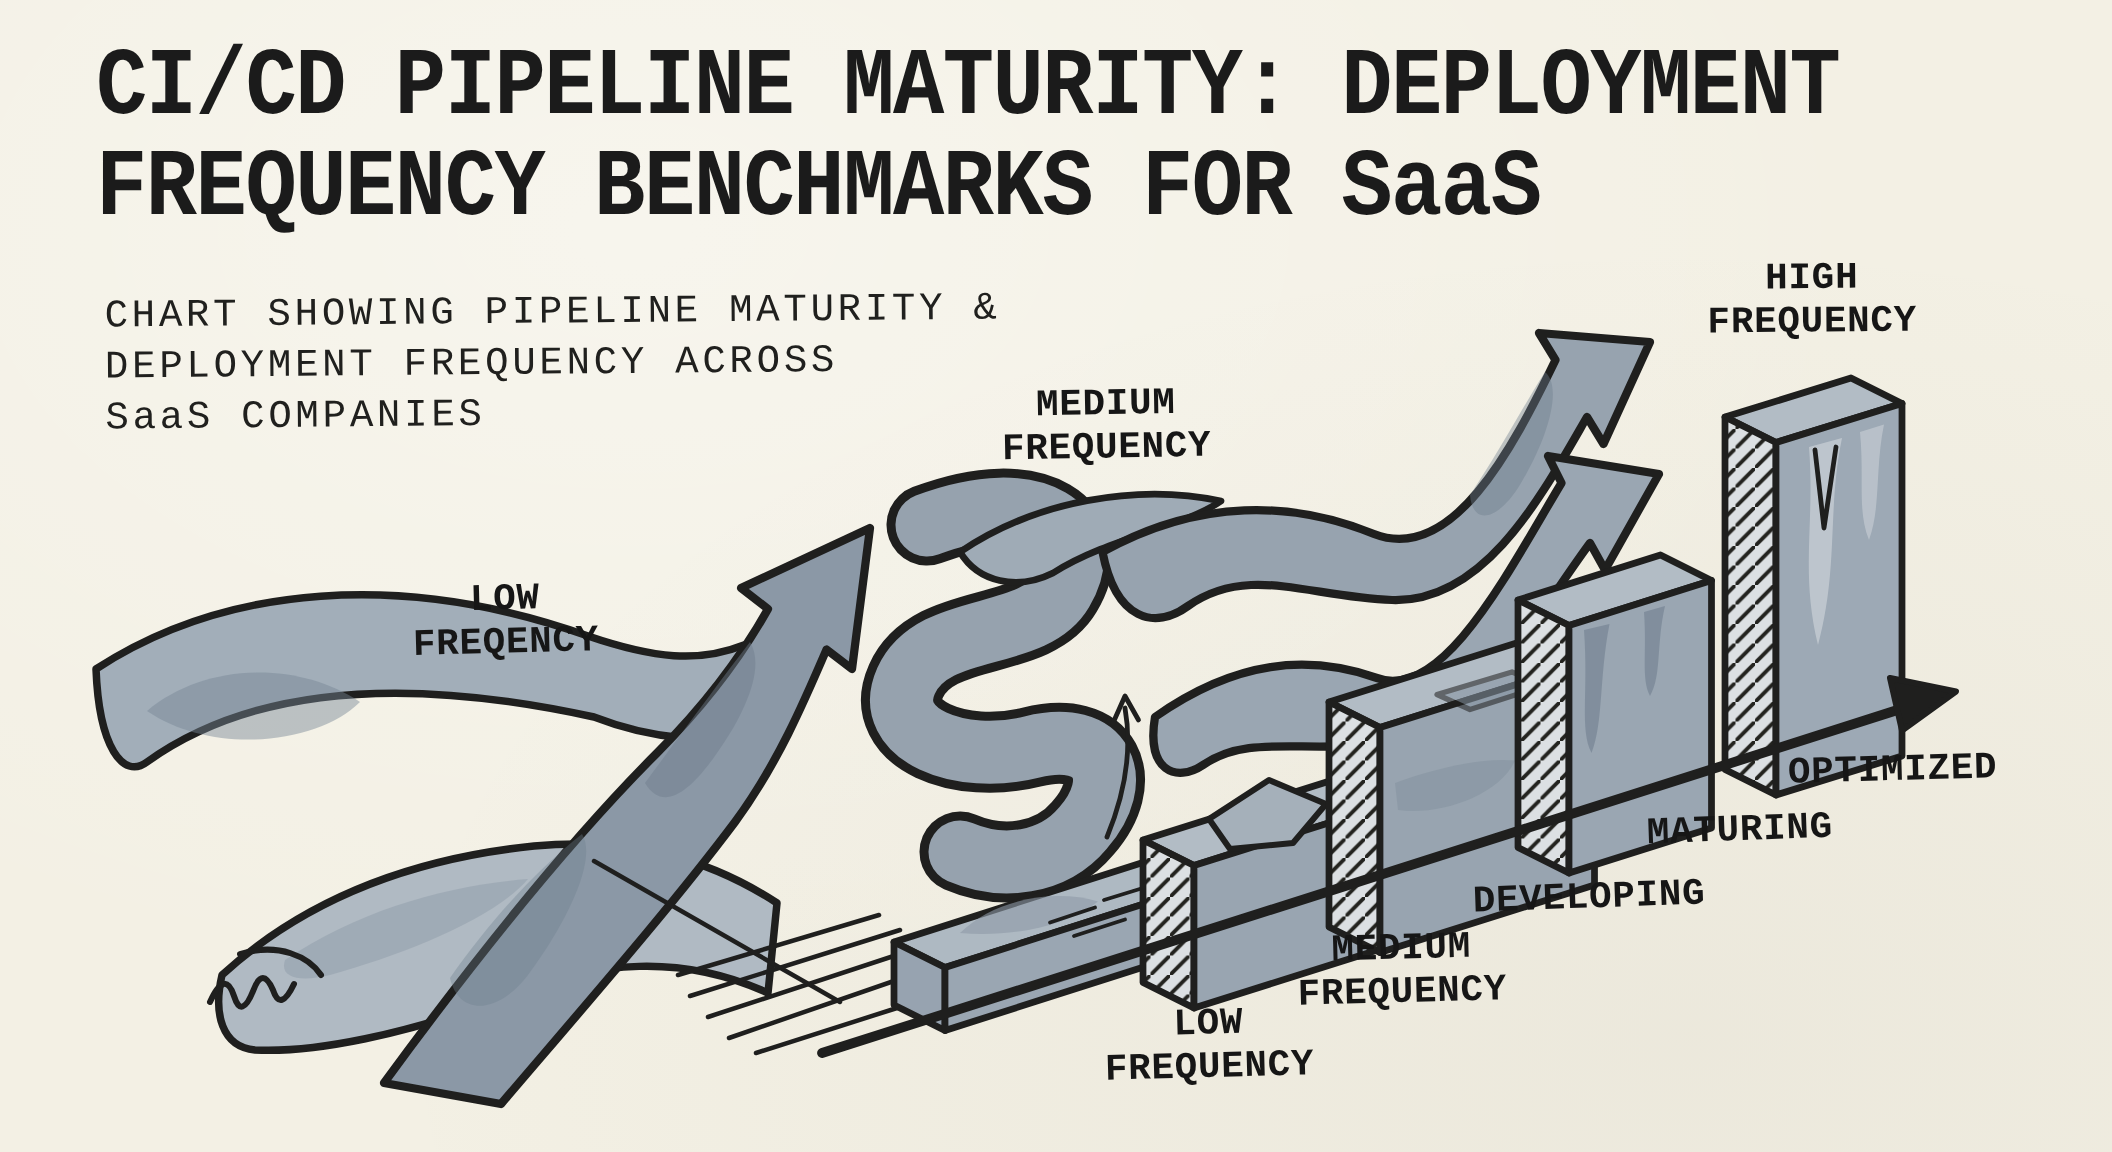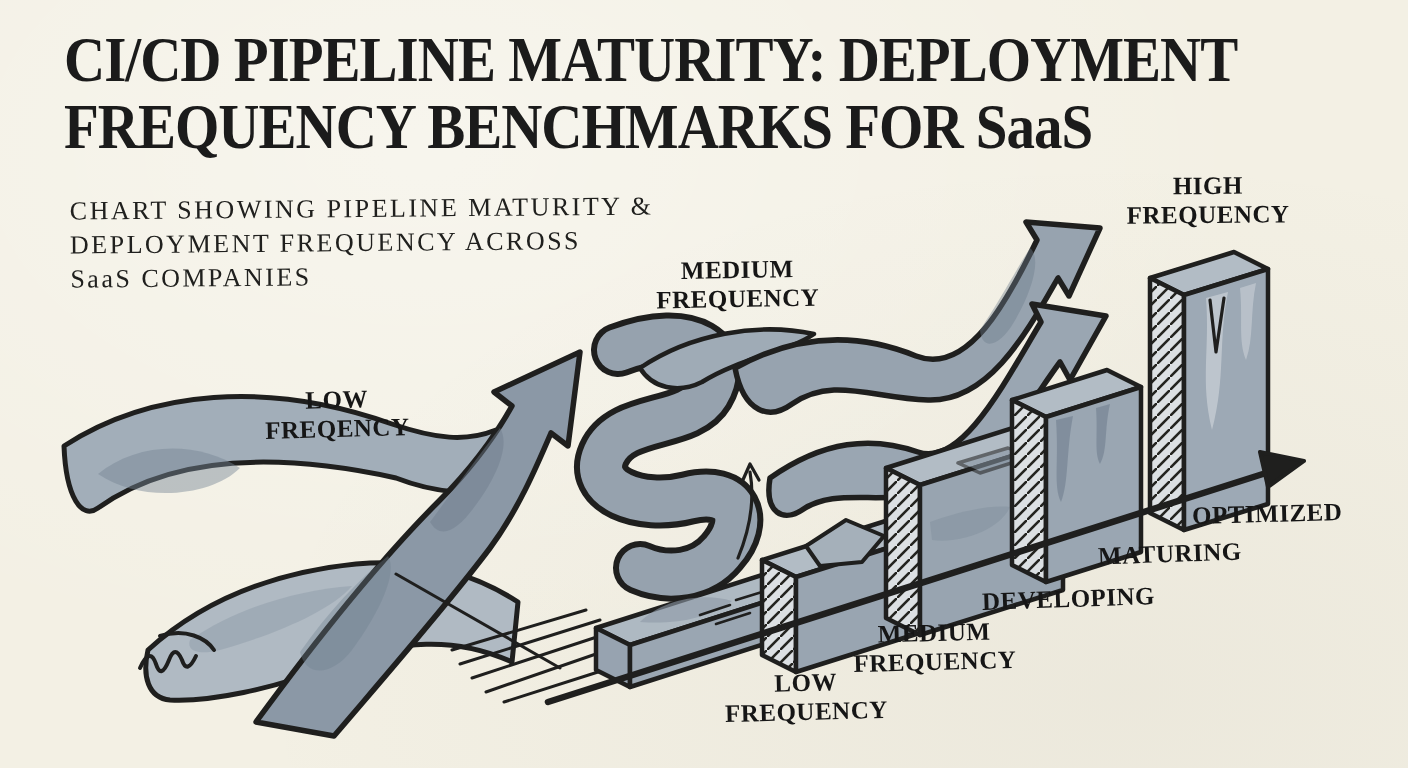--- a/index.html
+++ b/index.html
@@ -1,21 +1,21 @@
 <!DOCTYPE html>
 <html><head>
 <meta charset="utf-8">
 <style>
   html,body { margin:0; padding:0; background:#e8e5da; }
   .canvas {
     position:relative; width:1408px; height:768px; overflow:hidden;
     background:#f3f0e4;
     background-image: radial-gradient(ellipse at 30% 20%, rgba(255,255,255,0.35), rgba(255,255,255,0) 60%),
                       radial-gradient(ellipse at 80% 90%, rgba(120,110,90,0.06), rgba(120,110,90,0) 55%);
-    font-family:Liberation Serif, serif;
+    font-family:Liberation Mono, monospace;
     color:#1d1d1d;
   }
   .art { position:absolute; left:0; top:0; }
   .title {
     position:absolute; left:64px; top:26px;
     font-size:57px; font-weight:700; line-height:1.06; letter-spacing:-1px;
     transform:scaleY(1.12); transform-origin:left top; white-space:nowrap;
     color:#1b1b1b;
   }
   .subtitle {

